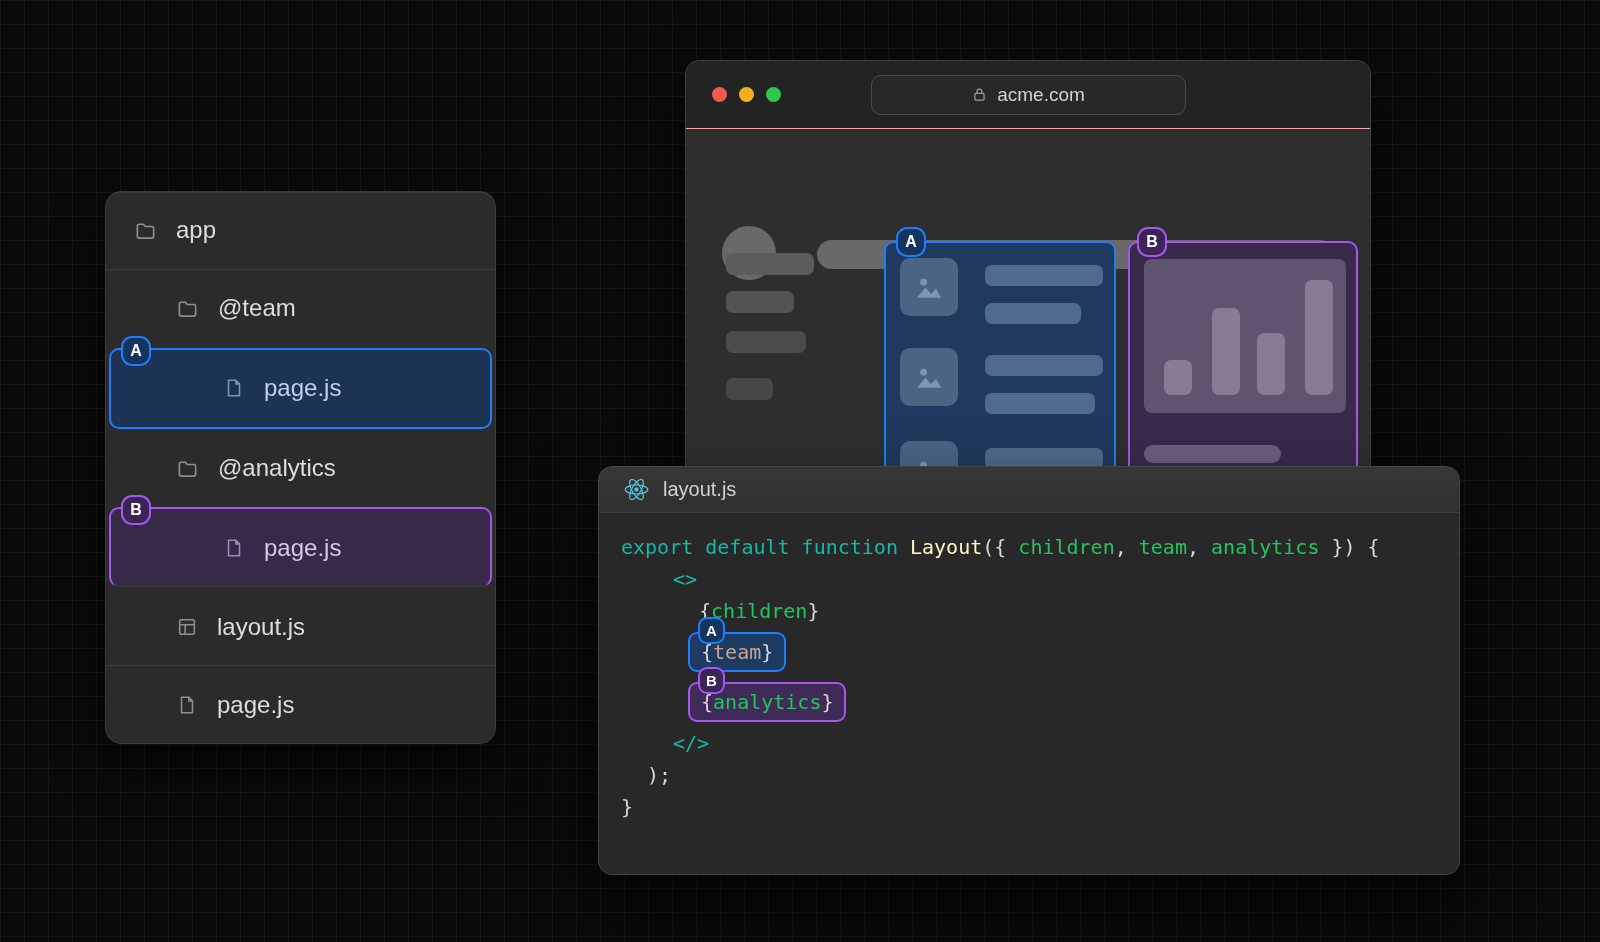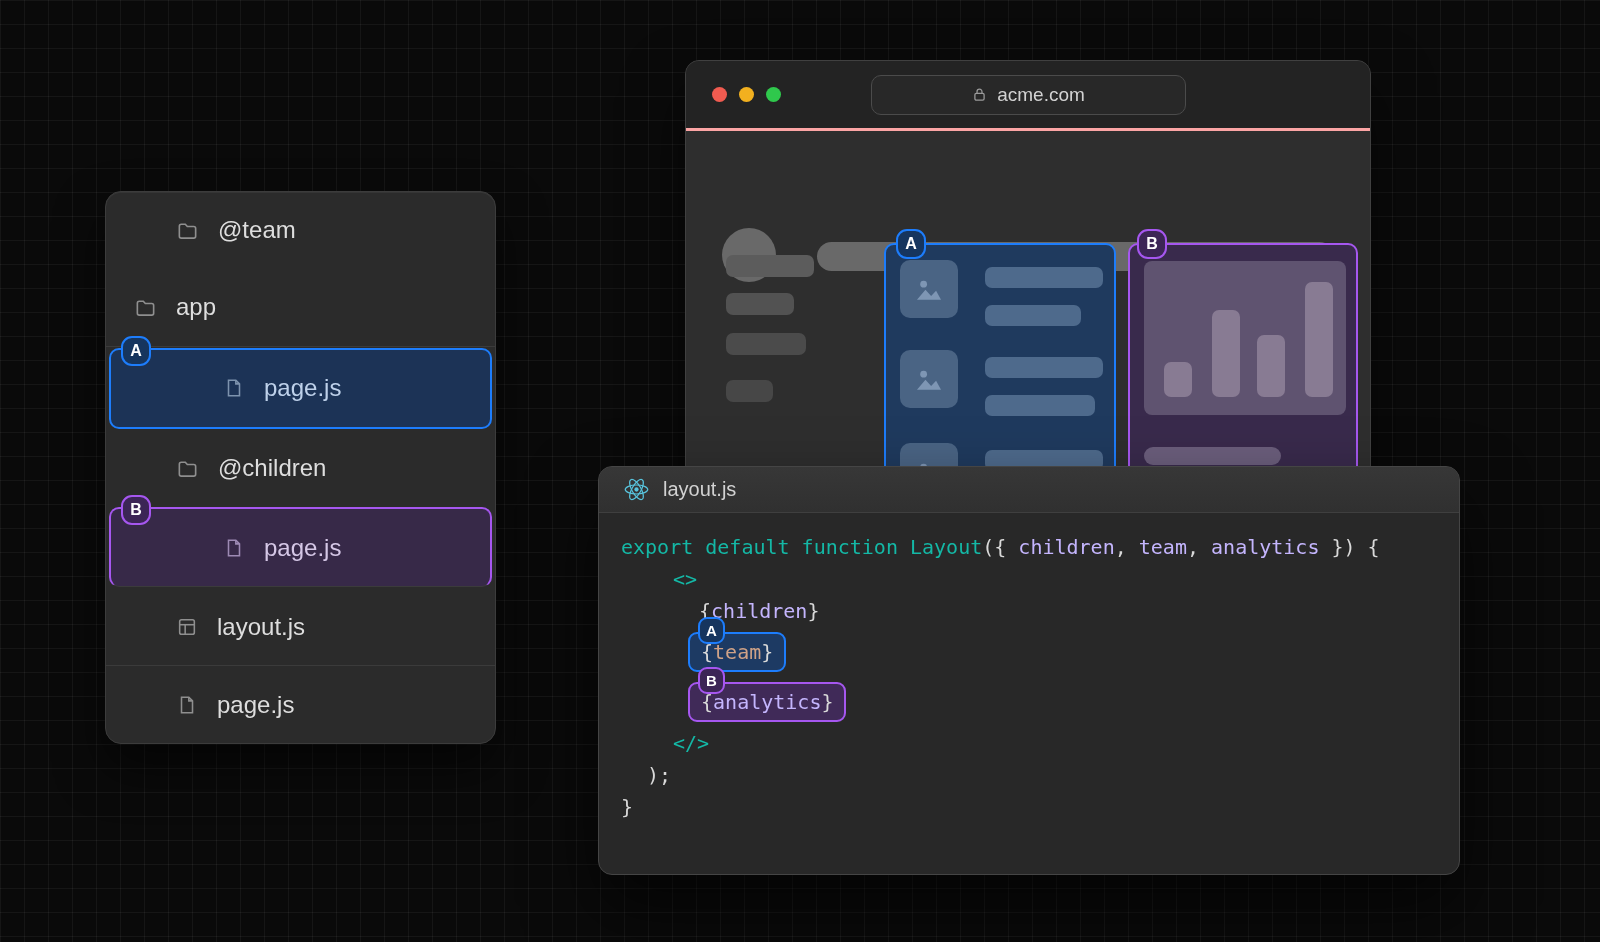--- a/index.html
+++ b/index.html
@@ -37,21 +37,21 @@
     font-size:16px;font-weight:700;color:#fff;box-sizing:border-box;z-index:6;
     font-family:"Liberation Sans",sans-serif;}
   .b-blue{background:#16355e;border:2.5px solid #1d7dfc;}
   .b-purple{background:#3c2556;border:2.5px solid #a657f0;}
   .trow .badge{left:10px;top:-14px;}
 
   
   .browser{position:absolute;left:685px;top:60px;width:686px;height:640px;
     background:#2e2e2e;border:1px solid #404040;border-radius:14px;
     box-shadow:0 30px 60px rgba(0,0,0,.5), inset 0 1px 0 rgba(255,255,255,.05);box-sizing:border-box;}
-  .chrome{height:67px;border-bottom:3px solid #fca5a5;background:#232323;
+  .chrome{height:67px;border-bottom:1px solid #fca5a5;background:#232323;
     border-radius:13px 13px 0 0;position:relative;display:flex;align-items:center;}
   .dots{position:absolute;left:26px;display:flex;gap:12px;}
   .dot{width:15px;height:15px;border-radius:50%;}
   .urlbar{margin:0 auto;width:313px;height:38px;border:1.5px solid #4b4b4b;background:#282828;
     border-radius:10px;display:flex;align-items:center;justify-content:center;gap:9px;
     color:#d2d2d2;font-size:19px;}
   .urlbar .icon{color:#9a9a9a;}
   .bcontent{position:relative;height:571px;}
   .avatar{position:absolute;left:36px;top:97px;width:54px;height:54px;border-radius:50%;background:#696969;}
   .hbar{position:absolute;left:131px;top:111px;width:517px;height:29px;border-radius:15px;background:#696969;}
@@ -77,70 +77,70 @@
     background:#282828;border:1px solid #454545;border-radius:14px;
     box-shadow:0 34px 70px rgba(0,0,0,.6), inset 0 1px 0 rgba(255,255,255,.08);box-sizing:border-box;}
   .etitle{height:45px;display:flex;align-items:center;gap:13px;padding-left:24px;
     background:linear-gradient(180deg,#373737,#303030);border-bottom:1px solid #3f3f3f;
     border-radius:13px 13px 0 0;color:#d2d2d2;font-size:20px;}
   .ecode{padding:18px 0 0 22px;font-family:"DejaVu Sans Mono",monospace;font-size:20px;
     line-height:32px;color:#d9d9d9;}
   .cline{white-space:pre;}
   .ind1{padding-left:26px;}.ind2{padding-left:52px;}.ind3{padding-left:78px;}
   .tk-kw{color:#14b8a6;}
-  .tk-cls{color:#14b8a6;}
-  .tk-par{color:#c4b5fd;}
+  .tk-cls{color:#fef9c3;}
+  .tk-par{color:#22c55e;}
   .tk-pun{color:#d9d9d9;}
   .cbox{position:relative;display:inline-block;padding:2px 11px;margin:5px 0 5px -11px;
     border-radius:9px;border:2px solid;}
   .cb-blue{border-color:#1d7dfc;background:#1d3a63;}
   .cb-blue .tk-par{color:#cfa287;}
   .cb-purple{border-color:#a657f0;background:#402a58;}
   .cbox .badge{left:8px;top:-17px;width:27px;height:27px;border-radius:9px;font-size:15px;}
 </style>
 </head>
 <body>
 
 <div class="canvas">
 
   <div class="tree-card">
     <div id="tree-rows">
-        <div class="trow lvl1">
+        <div class="trow lvl0 div-below">
           <span class="icon">
             <svg width="23" height="23" viewBox="0 0 24 24" fill="none" stroke="currentColor" stroke-width="1.7">
               <path d="M3.5 7.5a2 2 0 0 1 2-2h4.2l2.1 2.3h6.7a2 2 0 0 1 2 2v8.2a2 2 0 0 1-2 2h-13a2 2 0 0 1-2-2z"></path>
             </svg>
           </span>
-          <span class="tlabel">@team</span>
-        </div>
-        <div class="trow lvl0 div-below">
+          <span class="tlabel">app</span>
+        </div>
+        <div class="trow lvl1">
           <span class="icon">
             <svg width="23" height="23" viewBox="0 0 24 24" fill="none" stroke="currentColor" stroke-width="1.7">
               <path d="M3.5 7.5a2 2 0 0 1 2-2h4.2l2.1 2.3h6.7a2 2 0 0 1 2 2v8.2a2 2 0 0 1-2 2h-13a2 2 0 0 1-2-2z"></path>
             </svg>
           </span>
-          <span class="tlabel">app</span>
+          <span class="tlabel">@team</span>
         </div>
         <div class="trow lvl2 hl-blue">
           <div class="badge b-blue">A</div>
           <span class="icon">
             <svg width="22" height="22" viewBox="0 0 24 24" fill="none" stroke="currentColor" stroke-width="1.7">
               <path d="M6 3.5h8l4 4v13H6z"></path>
               <path d="M14 3.5v4h4"></path>
             </svg>
           </span>
           <span class="tlabel">page.js</span>
         </div>
         <div class="trow lvl1">
           <span class="icon">
             <svg width="23" height="23" viewBox="0 0 24 24" fill="none" stroke="currentColor" stroke-width="1.7">
               <path d="M3.5 7.5a2 2 0 0 1 2-2h4.2l2.1 2.3h6.7a2 2 0 0 1 2 2v8.2a2 2 0 0 1-2 2h-13a2 2 0 0 1-2-2z"></path>
             </svg>
           </span>
-          <span class="tlabel">@children</span>
+          <span class="tlabel">@analytics</span>
         </div>
         <div class="trow lvl2 div-below hl-purple">
           <div class="badge b-purple">B</div>
           <span class="icon">
             <svg width="22" height="22" viewBox="0 0 24 24" fill="none" stroke="currentColor" stroke-width="1.7">
               <path d="M6 3.5h8l4 4v13H6z"></path>
               <path d="M14 3.5v4h4"></path>
             </svg>
           </span>
           <span class="tlabel">page.js</span>

